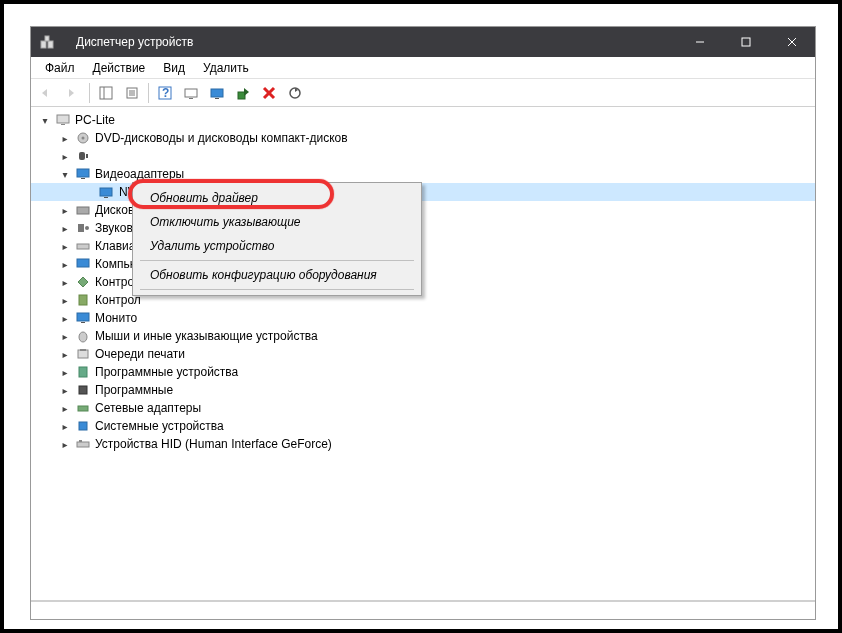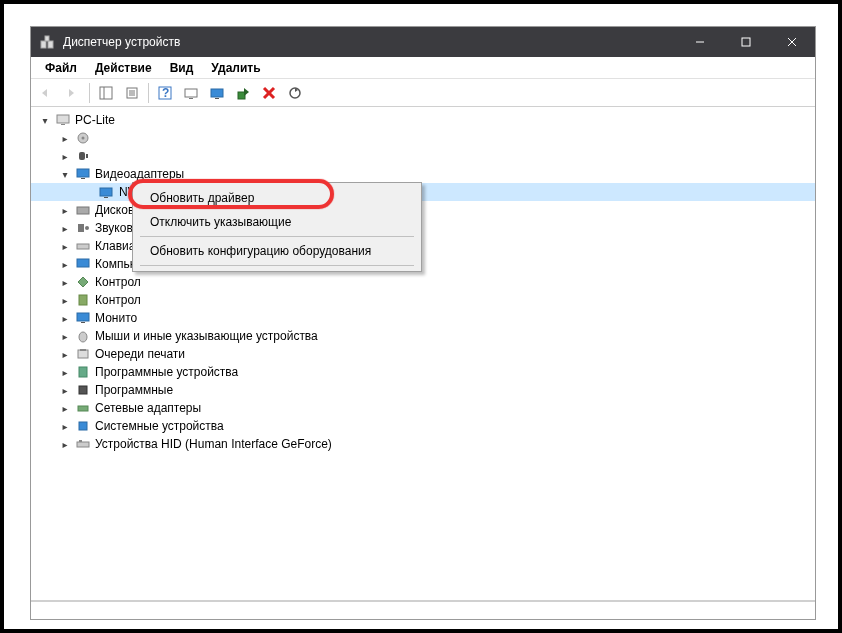--- a/index.html
+++ b/index.html
@@ -1,41 +1,41 @@
 <!DOCTYPE html>
 <html><head>
   <meta charset="utf-8">
   <style>
     * { margin:0; padding:0; box-sizing:border-box; font-family: "Segoe UI", Tahoma, sans-serif; font-size:12px; }
     body { background:#fff; }
     .frame { width:842px; height:633px; border:4px solid #000; position:relative; background:#fff; }
     .window { position:absolute; left:26px; top:22px; width:786px; height:594px; background:#fff; border:1px solid #999; display:flex; flex-direction:column; }
-    .titlebar { height:30px; background:#3b3b3f; display:flex; align-items:center; color:#fff; }
+    .titlebar { height:30px; background:#3b3b3f; display:flex; align-items:center; color:#fff;gap:13px; }
     .titlebar .app-icon { width:16px; height:16px; margin:0 8px; display:inline-flex; align-items:center; justify-content:center; }
     .titlebar .title { flex:1; font-size:12px; }
     .win-btns { display:flex; height:100%; }
     .win-btn { width:46px; display:flex; align-items:center; justify-content:center; color:#fff; }
-    .menubar { height:22px; background:#fff; border-bottom:1px solid #e1e1e1; display:flex; align-items:center; padding-left:6px; gap:2px;font-weight:bold; }
+    .menubar { height:22px; background:#fff; border-bottom:1px solid #e1e1e1; display:flex; align-items:center; padding-left:6px; gap:2px; }
     .menubar .menu-item { padding:2px 8px; }
     .toolbar { height:28px; border-bottom:1px solid #d0d0d0; display:flex; align-items:center; padding:0 4px; gap:2px; }
     .tool-btn { width:24px; height:24px; display:flex; align-items:center; justify-content:center; border:1px solid transparent; }
     .tool-btn.disabled { opacity:.4; }
     .sep { width:1px; height:20px; background:#ccc; margin:0 2px; }
     .content { flex:1; overflow:auto; border-bottom:1px solid #d0d0d0; position:relative; }
     .status { height:18px; border-top:1px solid #d0d0d0; }
     .tree { padding:4px 0; }
     .tree-row { display:flex; align-items:center; height:18px; gap:4px; white-space:nowrap; }
     .chev { width:12px; height:12px; display:inline-flex; align-items:center; justify-content:center; color:#444; font-size:10px; }
     .row-icon { width:16px; height:16px; display:inline-flex; align-items:center; justify-content:center; }
     .lvl-0 { padding-left:8px; }
     .lvl-1 { padding-left:28px; }
     .lvl-2 { padding-left:52px; }
     .selected { background:#cde8ff; }
     .selected .label { background:#cde8ff; }
-    .ctx-menu { position:absolute; left:128px; top:178px; width:290px; background:#f0f0f0; border:1px solid #a0a0a0; box-shadow:3px 3px 3px rgba(0,0,0,.25); padding:3px; }
+    .ctx-menu { position:absolute; left:128px; top:178px; width:290px; background:#f0f0f0; border:1px solid #a0a0a0; box-shadow:3px 3px 3px rgba(0,0,0,.25); padding:3px;font-style:italic; }
     .ctx-item { padding:5px 14px; font-size:12px; }
     .ctx-sep { height:1px; background:#c0c0c0; margin:2px 4px; }
     .ctx-item.bold { font-weight:600; }
     .highlight { position:absolute; left:124px; top:175px; width:206px; height:30px; border:4px solid #e33; border-radius:15px; pointer-events:none; z-index:5; box-shadow:0 0 1px #d00; }
   </style>
 </head>
 <body>
 
 <div class="frame">
   <div class="window">
@@ -153,20 +153,21 @@
             <span class="label">PC-Lite</span>
           </div>
           <div class="tree-row lvl-1">
             <span class="chev">▸</span>
             <span class="row-icon">
               <svg width="14" height="14">
                 <circle cx="7" cy="7" r="5" fill="#ccc" stroke="#888"></circle>
                 <circle cx="7" cy="7" r="1.5" fill="#888"></circle>
               </svg>
             </span>
+            <span class="label">DVD-дисководы и дисководы компакт-дисков</span>
           </div>
           <div class="tree-row lvl-1">
             <span class="chev">▸</span>
             <span class="row-icon">
               <svg width="14" height="14">
                 <rect x="3" y="3" width="6" height="8" rx="2" fill="#555"></rect>
                 <rect x="10" y="5" width="2" height="4" fill="#555"></rect>
               </svg>
             </span>
           </div>
@@ -321,19 +322,20 @@
             <span class="label">Устройства HID (Human Interface GeForce)</span>
           </div>
         </div>
     </div>
     <div class="status"></div>
   </div>
 
   <div class="ctx-menu">
     <div class="ctx-item">Обновить драйвер</div>
     <div class="ctx-item">Отключить указывающие</div>
+    <div class="ctx-item">Удалить устройство</div>
     <div class="ctx-sep"></div>
     <div class="ctx-item">Обновить конфигурацию оборудования</div>
     <div class="ctx-sep"></div>
   </div>
 
   <div class="highlight"></div>
 </div>
 
 </body></html>

